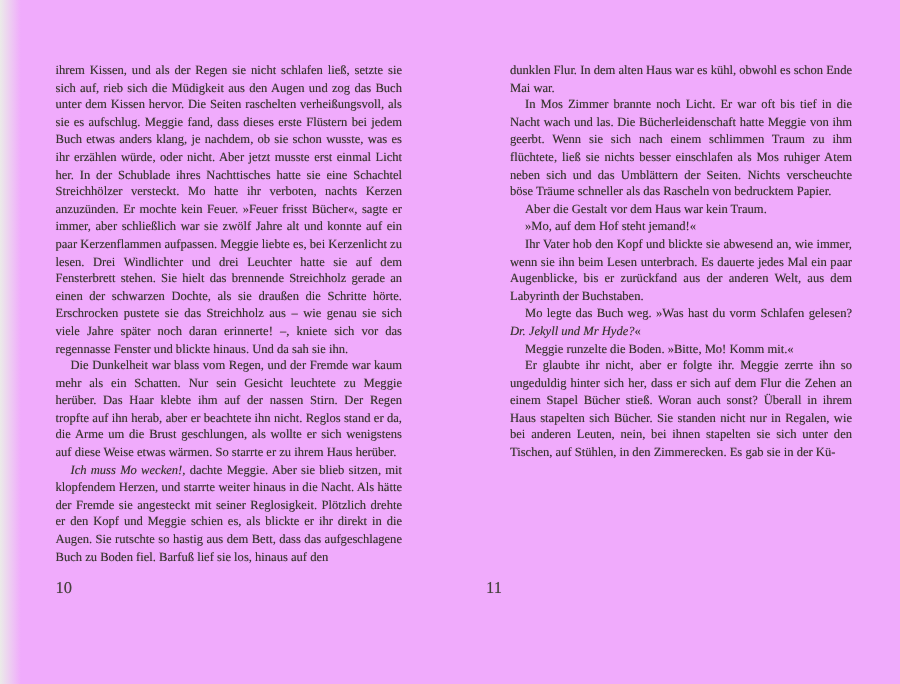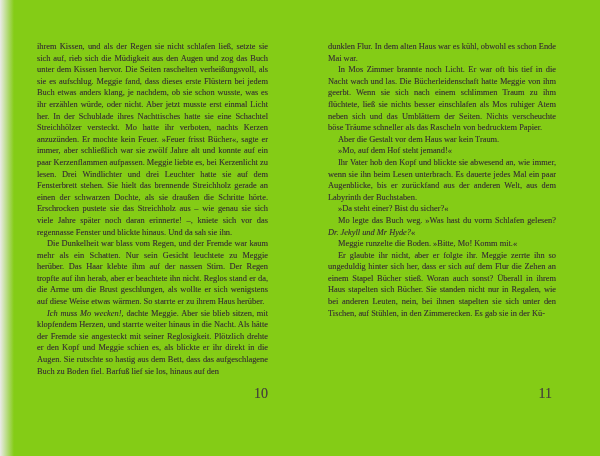--- a/index.html
+++ b/index.html
@@ -4,45 +4,45 @@
 <style>
   html, body { margin:0; padding:0; }
   body {
     width:600px; height:456px;
     background:#fcfcfb;
     overflow:hidden;
     font-family:"Liberation Serif","DejaVu Serif",serif;
   }
   .spread {
     position:relative; width:600px; height:456px;
-    background:#84cc16;
+    background:#f0abfc;
   }
   
   .scan-edge {
     position:absolute; left:0; top:0; width:14px; height:456px;
     background:linear-gradient(to right, #ebebe9, rgba(252,252,251,0));
   }
   .page-text {
     position:absolute; top:41px;
     height:342px; overflow:hidden;
     font-size:8.4px; line-height:11.6px;
     color:#38342f;
     text-align:justify;
     text-shadow:0 0 0.45px rgba(70,64,58,0.55);
   }
   .page-text.left  { left:37px;  width:231px; }
-  .page-text.right { left:328px; width:228px; }
+  .page-text.right { left:340px; width:228px; }
   p.para { margin:0; padding:0; }
   p.para.indent { text-indent:10px; }
   p.para.space-before { margin-top:11.6px; }
   .italic { font-style:italic; }
   .page-number {
     position:absolute; top:386px;
-    font-size:14px; color:#45413c;
-    text-align:right;
+    font-size:11px; color:#45413c;
+    text-align:left;
     text-shadow:0 0 0.45px rgba(70,64,58,0.5);
   }
   .page-number.left  { left:37px;  width:231px; }
   .page-number.right { left:324px; width:228px; }
 </style>
 </head>
 <body>
 
 <div class="spread">
   <div class="scan-edge"></div>
@@ -52,21 +52,20 @@
       <p class="para indent"><span>Die Dunkelheit war blass vom Regen, und der Fremde war kaum mehr als ein Schatten. Nur sein Gesicht leuchtete zu Meggie herüber. Das Haar klebte ihm auf der nassen Stirn. Der Regen tropfte auf ihn herab, aber er beachtete ihn nicht. Reglos stand er da, die Arme um die Brust geschlungen, als wollte er sich wenigstens auf diese Weise etwas wärmen. So starrte er zu ihrem Haus herüber.</span></p>
       <p class="para indent"><span class="italic">Ich muss Mo wecken!</span><span>, dachte Meggie. Aber sie blieb sitzen, mit klopfendem Herzen, und starrte weiter hinaus in die Nacht. Als hätte der Fremde sie angesteckt mit seiner Reglosigkeit. Plötzlich drehte er den Kopf und Meggie schien es, als blickte er ihr direkt in die Augen. Sie rutschte so hastig aus dem Bett, dass das aufgeschlagene Buch zu Boden fiel. Barfuß lief sie los, hinaus auf den</span></p>
     </div>
 
   <div class="page-text right">
       <p class="para"><span>dunklen Flur. In dem alten Haus war es kühl, obwohl es schon Ende Mai war.</span></p>
       <p class="para indent"><span>In Mos Zimmer brannte noch Licht. Er war oft bis tief in die Nacht wach und las. Die Bücherleidenschaft hatte Meggie von ihm geerbt. Wenn sie sich nach einem schlimmen Traum zu ihm flüchtete, ließ sie nichts besser einschlafen als Mos ruhiger Atem neben sich und das Umblättern der Seiten. Nichts verscheuchte böse Träume schneller als das Rascheln von bedrucktem Papier.</span></p>
       <p class="para indent"><span>Aber die Gestalt vor dem Haus war kein Traum.</span></p>
       <p class="para indent"><span>»Mo, auf dem Hof steht jemand!«</span></p>
       <p class="para indent"><span>Ihr Vater hob den Kopf und blickte sie abwesend an, wie immer, wenn sie ihn beim Lesen unterbrach. Es dauerte jedes Mal ein paar Augenblicke, bis er zurückfand aus der anderen Welt, aus dem Labyrinth der Buchstaben.</span></p>
-      <p class="para indent"><span>»Da steht einer? Bist du sicher?«</span></p>
       <p class="para indent"><span>Mo legte das Buch weg. »Was hast du vorm Schlafen gelesen? </span><span class="italic">Dr. Jekyll und Mr Hyde?</span><span>«</span></p>
       <p class="para indent"><span>Meggie runzelte die Boden. »Bitte, Mo! Komm mit.«</span></p>
       <p class="para indent"><span>Er glaubte ihr nicht, aber er folgte ihr. Meggie zerrte ihn so ungeduldig hinter sich her, dass er sich auf dem Flur die Zehen an einem Stapel Bücher stieß. Woran auch sonst? Überall in ihrem Haus stapelten sich Bücher. Sie standen nicht nur in Regalen, wie bei anderen Leuten, nein, bei ihnen stapelten sie sich unter den Tischen, auf Stühlen, in den Zimmerecken. Es gab sie in der Kü-</span></p>
     </div>
 
   <div class="page-number left">10</div>
 
   <div class="page-number right">11</div>
 </div>
 

